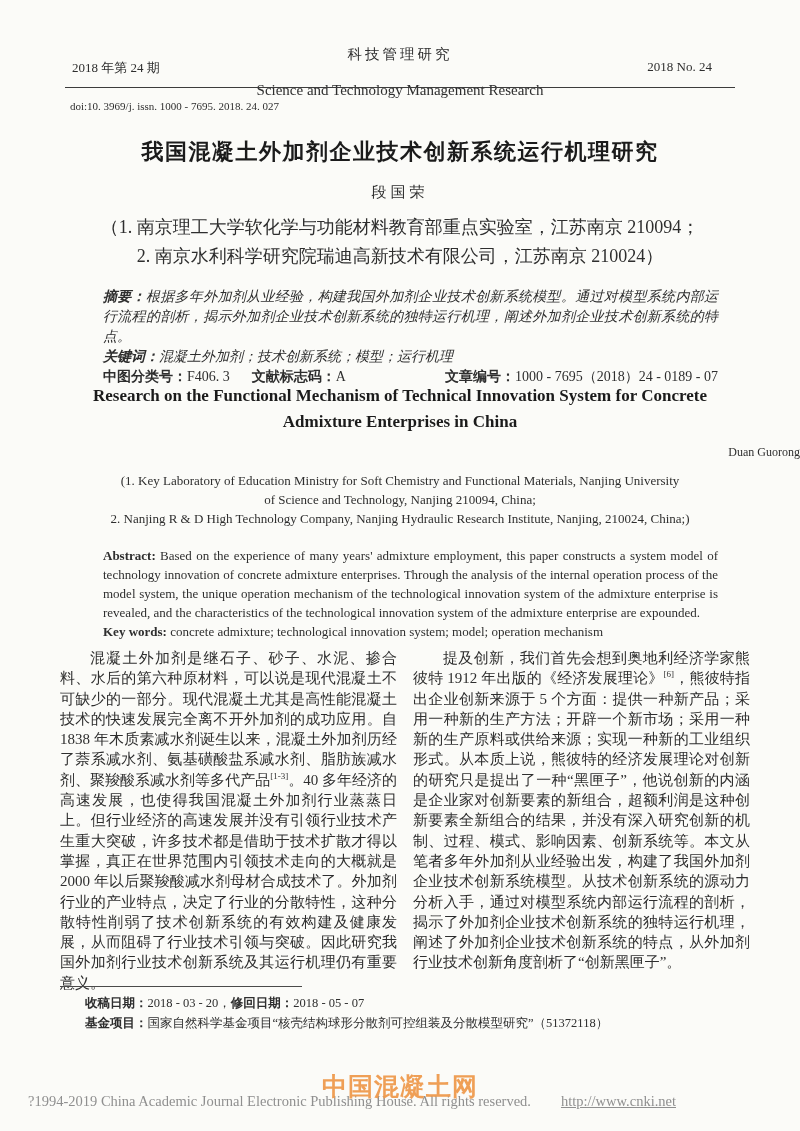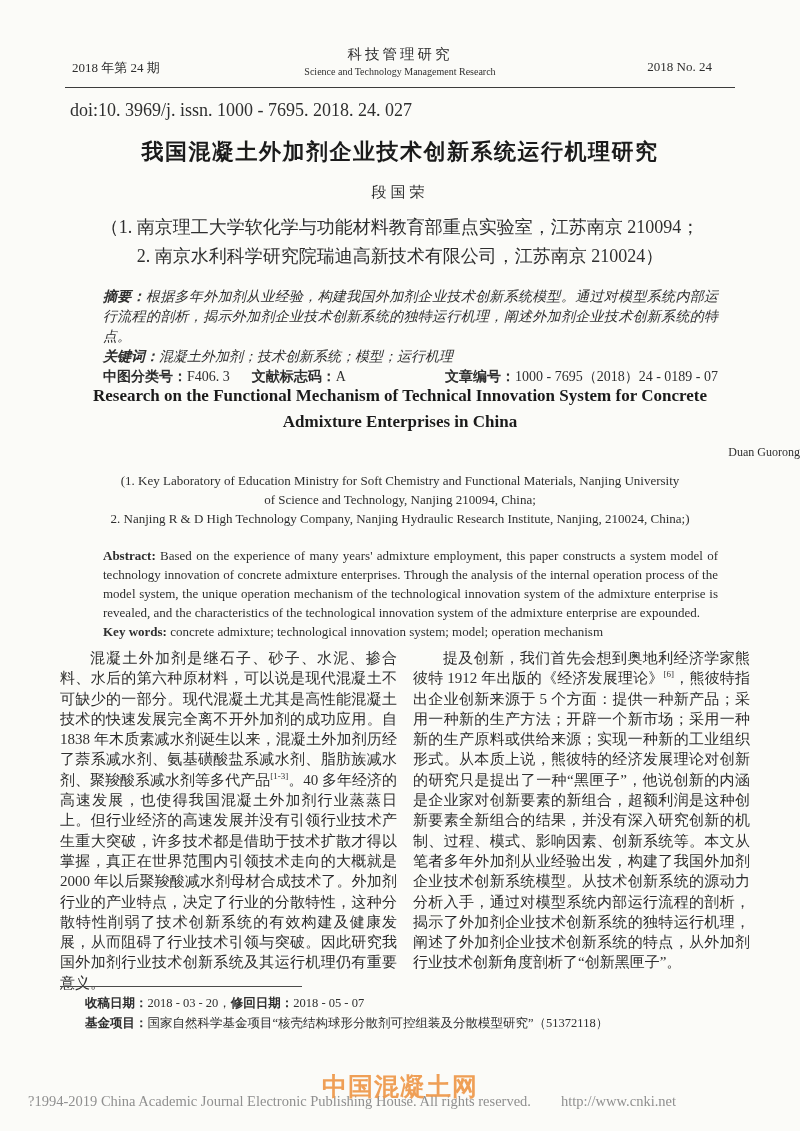--- a/index.html
+++ b/index.html
@@ -7,23 +7,23 @@
   .page {
     position:relative; width:800px; height:1131px; margin:0 auto;
     background:#fbfbf8; color:#2e2e2e; overflow:hidden;
     font-family:"Liberation Serif", serif;
   }
   
   .h-left  { position:absolute; left:72px;  top:59px; font-size:13px; }
   .h-right { position:absolute; right:88px; top:59px; font-size:13px; }
   .h-center{ position:absolute; left:0; right:0; top:45px; text-align:center; }
   .h-center .cn { font-size:14.5px; letter-spacing:3px; }
-  .h-center .en { font-size:10px; margin-top:2px; }
+  .h-center .en { font-size:15px; margin-top:18px; }
   .header-rule { position:absolute; left:65px; right:65px; top:87px; border-top:1.6px solid #3c3c3c; }
-  .doi { position:absolute; left:70px; top:100px; font-size:18px; }
+  .doi { position:absolute; left:70px; top:100px; font-size:11px; }
   
   .title-cn { position:absolute; left:0; right:0; top:137px; text-align:center;
               font-family:"Liberation Sans", sans-serif; font-weight:bold;
               font-size:22px; letter-spacing:1.5px; color:#1b1b1b; }
   .author-cn{ position:absolute; left:0; right:0; top:183px; text-align:center;
               font-size:15px; letter-spacing:4px; }
   .affil-cn { position:absolute; left:0; right:0; top:213px; text-align:center;
               font-size:18px; line-height:29px; }
   
   .cn-abs { position:absolute; left:103px; width:615px; top:287px;
@@ -46,21 +46,21 @@
   .columns { position:absolute; left:60px; top:648px; width:690px; display:flex; gap:16px; }
   .col { width:338px; font-size:15px; line-height:20.3px; text-align:justify; }
   .col p { text-indent:2em; }
   .col sup { font-size:9px; line-height:0; }
   
   .fn-rule { position:absolute; left:60px; top:986px; width:242px; border-top:1.5px solid #4a4a4a; }
   .footnote { position:absolute; left:85px; top:994px; font-size:12.5px; line-height:19.5px; }
   
   .copyright { position:absolute; left:28px; top:1093px; font-size:14.5px; color:#8f8f8f;
                white-space:nowrap; z-index:1; }
-  .copyright .url { margin-left:30px; }
+  .copyright .url { margin-left:30px;text-decoration:underline; }
   .watermark { position:absolute; left:0; right:0; top:1070px; text-align:center; z-index:2;
                font-family:"Liberation Sans", sans-serif; font-weight:bold;
                font-size:25px; letter-spacing:1px; color:rgba(238,154,77,0.95); }
 </style>
 </head>
 <body>
 
 <div class="page">
 
   <div class="h-left">2018 年第 24 期</div>

